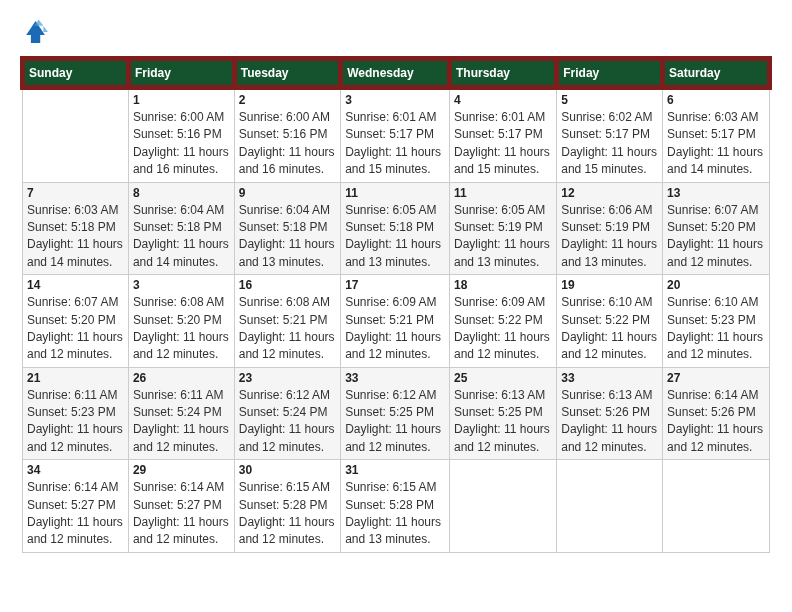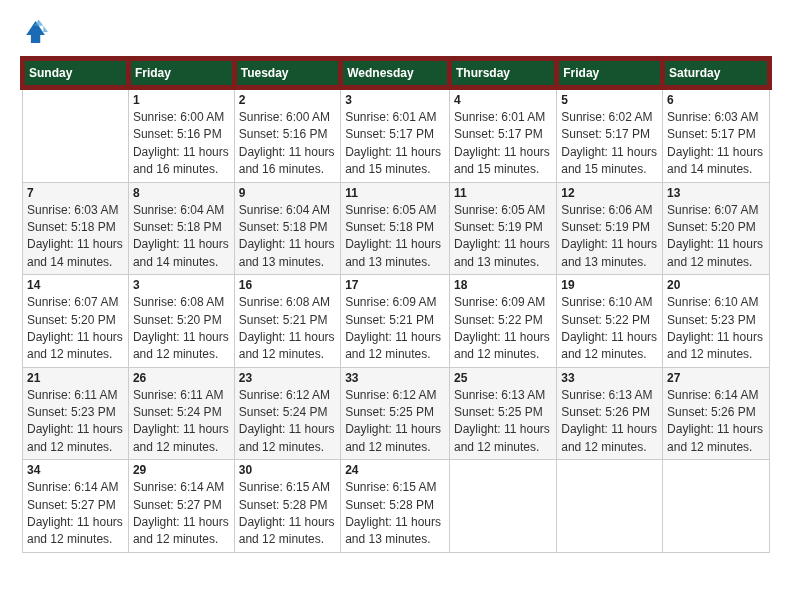--- a/index.html
+++ b/index.html
@@ -162,20 +162,20 @@
           <td><span class="day-num">23</span><span class="day-info">Sunrise: 6:12 AM<br>Sunset: 5:24 PM<br>Daylight: 11 hours and 12 minutes.</span></td>
           <td><span class="day-num">33</span><span class="day-info">Sunrise: 6:12 AM<br>Sunset: 5:25 PM<br>Daylight: 11 hours and 12 minutes.</span></td>
           <td><span class="day-num">25</span><span class="day-info">Sunrise: 6:13 AM<br>Sunset: 5:25 PM<br>Daylight: 11 hours and 12 minutes.</span></td>
           <td><span class="day-num">33</span><span class="day-info">Sunrise: 6:13 AM<br>Sunset: 5:26 PM<br>Daylight: 11 hours and 12 minutes.</span></td>
           <td><span class="day-num">27</span><span class="day-info">Sunrise: 6:14 AM<br>Sunset: 5:26 PM<br>Daylight: 11 hours and 12 minutes.</span></td>
         </tr>
         <tr>
           <td><span class="day-num">34</span><span class="day-info">Sunrise: 6:14 AM<br>Sunset: 5:27 PM<br>Daylight: 11 hours and 12 minutes.</span></td>
           <td><span class="day-num">29</span><span class="day-info">Sunrise: 6:14 AM<br>Sunset: 5:27 PM<br>Daylight: 11 hours and 12 minutes.</span></td>
           <td><span class="day-num">30</span><span class="day-info">Sunrise: 6:15 AM<br>Sunset: 5:28 PM<br>Daylight: 11 hours and 12 minutes.</span></td>
-          <td><span class="day-num">24</span><span class="day-info">Sunrise: 6:15 AM<br>Sunset: 5:28 PM<br>Daylight: 11 hours and 13 minutes.</span></td>
+          <td><span class="day-num">31</span><span class="day-info">Sunrise: 6:15 AM<br>Sunset: 5:28 PM<br>Daylight: 11 hours and 13 minutes.</span></td>
           <td class="empty-cell"></td>
           <td class="empty-cell"></td>
           <td class="empty-cell"></td>
         </tr>
       </tbody>
   </table>
 </div>
 
 </body></html>

